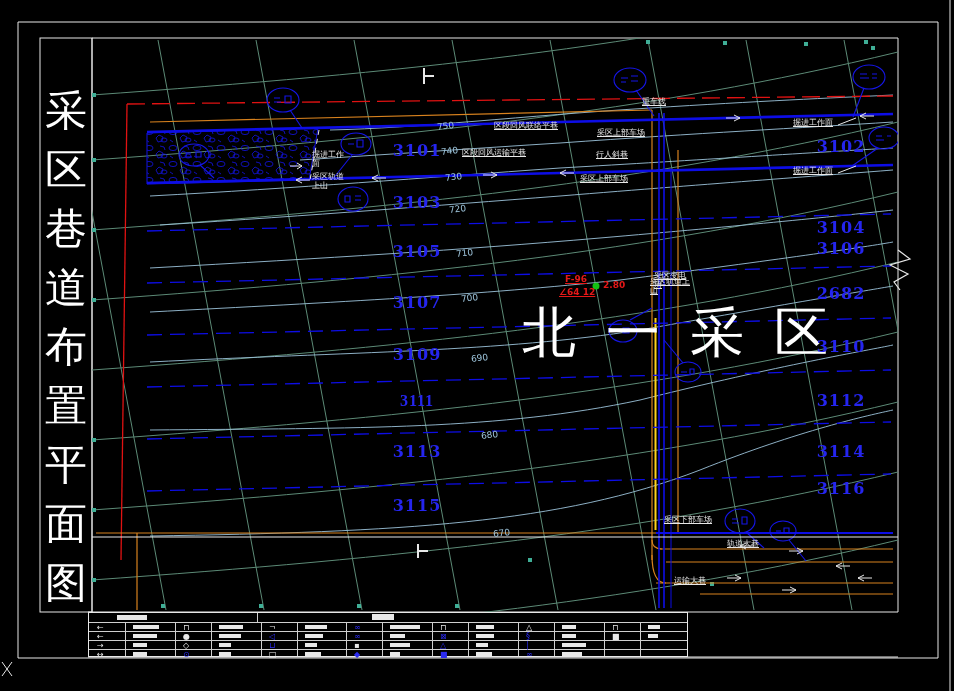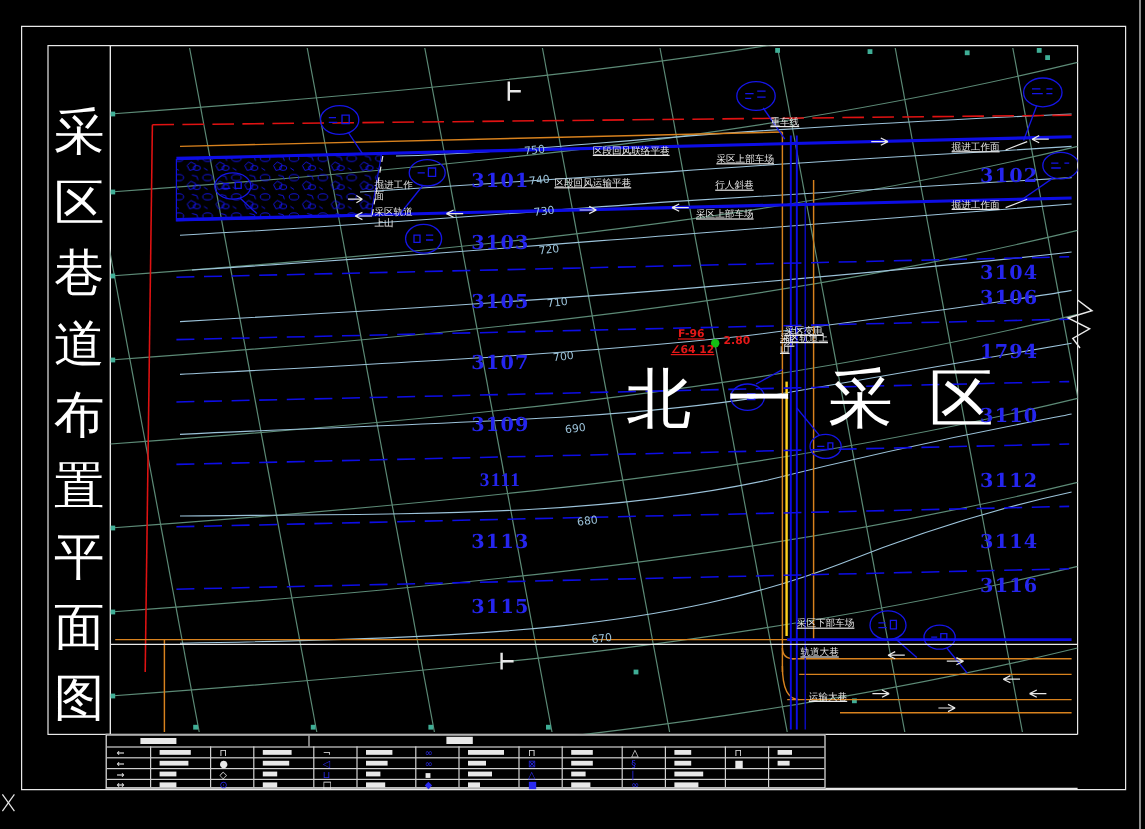--- a/index.html
+++ b/index.html
@@ -273,36 +273,36 @@
       <div class="lbl u" style="left: 580px; top: 174px;">采区上部车场</div>
       <div class="lbl u" style="left: 793px; top: 118px;">掘进工作面</div>
       <div class="lbl u" style="left: 793px; top: 166px;">掘进工作面</div>
       <div class="lbl wrap" style="left: 312px; top: 150px; width: 36px;">掘进工作面</div>
       <div class="lbl wrap" style="left: 312px; top: 172px; width: 36px;">采区轨道上山</div>
       <div class="lbl u" style="left: 642px; top: 97px;">重车线</div>
       <div class="lbl u" style="left: 597px; top: 128px;">采区上部车场</div>
       <div class="lbl u wrap" style="left: 650px; top: 233px; width: 44px; margin-top: 44px;">采区轨道上山</div>
       <div class="lbl u wrap" style="left: 654px; top: 271px; width: 36px;">采区变电所</div>
       <div class="lbl u" style="left: 664px; top: 515px;">采区下部车场</div>
-      <div class="lbl u" style="left: 667px; top: 539px;">轨道大巷</div>
+      <div class="lbl u" style="left: 727px; top: 539px;">轨道大巷</div>
       <div class="lbl u" style="left: 674px; top: 576px;">运输大巷</div>
     </div>
 <div id="panels">
       <span class="pnum" style="left: 417px; top: 150px;">3101</span>
       <span class="pnum" style="left: 417px; top: 202px;">3103</span>
       <span class="pnum" style="left: 417px; top: 251px;">3105</span>
       <span class="pnum" style="left: 417px; top: 302px;">3107</span>
       <span class="pnum" style="left: 417px; top: 354px;">3109</span>
       <span class="pnum" style="left: 417px; top: 401px; font-family: Liberation Serif, serif;">3111</span>
       <span class="pnum" style="left: 417px; top: 451px;">3113</span>
       <span class="pnum" style="left: 417px; top: 505px;">3115</span>
       <span class="pnum" style="left: 841px; top: 146px;">3102</span>
       <span class="pnum" style="left: 841px; top: 195px; margin-top: 32px;">3104</span>
       <span class="pnum" style="left: 841px; top: 248px;">3106</span>
-      <span class="pnum" style="left: 841px; top: 293px;">1794</span>
+      <span class="pnum" style="left: 841px; top: 293px;">2682</span>
       <span class="pnum" style="left: 841px; top: 346px;">3110</span>
       <span class="pnum" style="left: 841px; top: 400px;">3112</span>
       <span class="pnum" style="left: 841px; top: 451px;">3114</span>
       <span class="pnum" style="left: 841px; top: 488px;">3116</span>
     </div>
 <div id="clabels">
       <span class="clbl" style="left: 437px; top: 121px;">750</span>
       <span class="clbl" style="left: 441px; top: 146px;">740</span>
       <span class="clbl" style="left: 445px; top: 172px;">730</span>
       <span class="clbl" style="left: 449px; top: 204px;">720</span>

